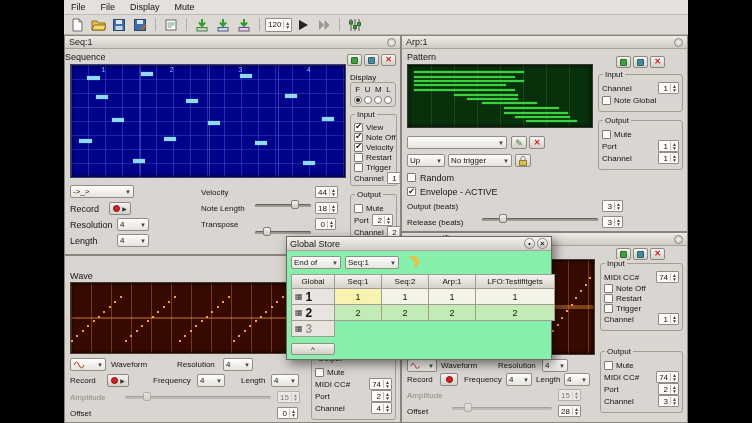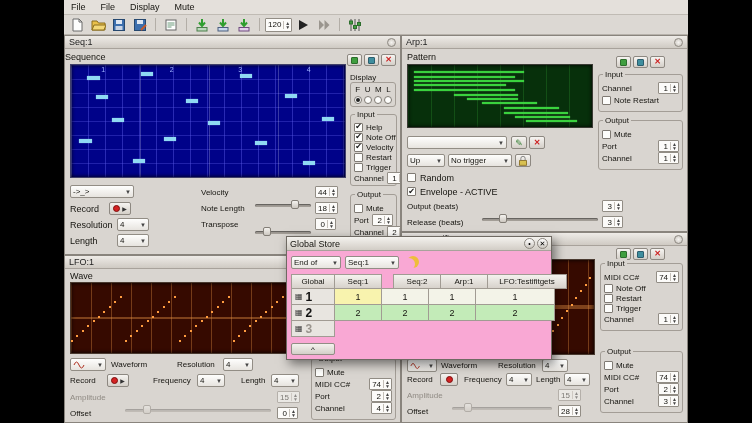--- a/index.html
+++ b/index.html
@@ -50,21 +50,21 @@
 .recdot{width:7px;height:7px;border-radius:50%;background:#d42222;border:1px solid #7d0f0f}
 .recarr{font-size:6px;color:#333}
 .sbtn{width:16px;height:13px;border:1px solid #8d8881;border-radius:2px;background:linear-gradient(#f6f4f1,#d4cfc8);display:inline-flex;align-items:center;justify-content:center;padding:0;font-size:9px}
 .seq-display{background:#000289;border:1px solid #40406a;box-shadow:inset 0 0 4px #000;background-image:repeating-linear-gradient(to right,rgba(255,255,255,.22) 0 1px,transparent 1px 69px),repeating-linear-gradient(to right,rgba(90,90,230,.45) 0 1px,transparent 1px 17px),repeating-linear-gradient(to bottom,rgba(80,80,220,.4) 0 1px,transparent 1px 14px)}
 .seqnote{position:absolute;height:4px;background:#8fd9f3;box-shadow:0 0 1px #bfeaf8}
 .beatnum{position:absolute;top:1px;font-size:7px;color:#9fb4ff}
 .arp-display{background:#07300b;border:1px solid #3a3a34;box-shadow:inset 0 0 4px #000;background-image:repeating-linear-gradient(to right,rgba(60,190,60,.22) 0 1px,transparent 1px 23px)}
 .arpline{position:absolute;height:2px;background:#3ad23e;box-shadow:0 0 1px #7df07f}
 .lfo-display{background:#360a00;border:1px solid #4a3a30;box-shadow:inset 0 0 4px #000;background-image:linear-gradient(transparent 48%,rgba(235,150,70,.4) 48% 52%,transparent 52%),repeating-linear-gradient(to right,rgba(235,150,70,.35) 0 1px,transparent 1px 20px)}
 .wavedot{position:absolute;width:2px;height:2px;background:#ff9c40}
-.dialog{position:absolute;left:222px;top:236px;width:266px;height:124px;background:#f9a8d4;border:1px solid #6f6a63;box-shadow:3px 4px 10px rgba(0,0,0,.5);z-index:50}
+.dialog{position:absolute;left:222px;top:236px;width:266px;height:124px;background:#86efac;border:1px solid #6f6a63;box-shadow:3px 4px 10px rgba(0,0,0,.5);z-index:50}
 .dtitle{height:14px;background:linear-gradient(#f4f2ee,#d2cdc6);border-bottom:1px solid #a8a29b;display:flex;align-items:center;justify-content:space-between;padding:0 3px;font-size:9px}
 .dbtns{display:flex;gap:2px}
 .dbtn{width:11px;height:11px;border-radius:50%;border:1px solid #8a857e;background:linear-gradient(#fff,#ccc7c0);font-size:7px;line-height:9px;text-align:center;padding:0}
 .moon{width:12px;height:12px;border-radius:50%;box-shadow:inset -4px 2px 0 0 #eebe3a;display:inline-block}
 .gsrow{display:flex}
 .gshead{height:15px;background:linear-gradient(#f4f2ee,#d7d2cb);border:1px solid #a19b93;margin-right:-1px;font-size:8px;display:flex;align-items:center;justify-content:center;white-space:nowrap;overflow:hidden}
 .gsleft{height:17px;border:1px solid #a19b93;display:flex;align-items:center;gap:3px;padding:0 3px;background:#e8e5e0;margin-top:-1px;margin-right:-1px}
 .sticon{font-size:8px;color:#333}
 .stnum{font-size:12px;font-weight:bold;color:#111}
 .gsleft.dis .stnum{color:#9a958e}
@@ -223,21 +223,21 @@
           <span class="rad"></span>
           <span class="rad"></span>
         </div>
       </div>
 
       <div class="gb" style="left:285px;top:78px;width:47px;height:72px">
         <span class="gbt">Input</span>
         <div>
             <div class="checkrow">
               <span class="cb checked"></span>
-              <span class="lbl sm">Help</span>
+              <span class="lbl sm">View</span>
             </div>
             <div class="checkrow">
               <span class="cb checked"></span>
               <span class="lbl sm">Note Off</span>
             </div>
             <div class="checkrow">
               <span class="cb checked"></span>
               <span class="lbl sm">Velocity</span>
             </div>
             <div class="checkrow">
@@ -385,21 +385,21 @@
           <span class="spin sp">
               <span class="sval">1</span>
               <span class="sarr">
                 <span>▲</span>
                 <span>▼</span>
               </span>
             </span>
         </div>
         <div class="gbrow">
           <span class="cb"></span>
-          <span class="lbl sm">Note Restart</span>
+          <span class="lbl sm">Note Global</span>
         </div>
       </div>
 
       <div class="gb" style="left:196px;top:84px;width:85px;height:50px">
         <span class="gbt">Output</span>
         <div class="gbrow">
           <span class="cb"></span>
           <span class="lbl sm">Mute</span>
         </div>
         <div class="gbrow">
@@ -472,24 +472,20 @@
       <span class="spin abs" style="left:200px;top:180px">
           <span class="sval">3</span>
           <span class="sarr">
             <span>▲</span>
             <span>▼</span>
           </span>
         </span>
     </div>
 
     <div class="panel" style="left:0;top:220px;width:337px;height:168px">
-      <div class="ptitle">
-        <span>LFO:1</span>
-        <span class="pcircle"></span>
-      </div>
       <span class="seclab abs" style="left:5px;top:15px">Wave</span>
       <div class="modbtns abs" style="left:282px;top:13px">
         <button class="mbtn">
             <span class="sq green"></span>
           </button>
         <button class="mbtn">
             <span class="sq teal"></span>
           </button>
         <button class="mbtn">
             <span class="xglyph">✕</span>
@@ -851,21 +847,21 @@
     </div>
     <div class="combo abs" style="left:58px;top:19px;width:54px">
       <span>Seq:1</span>
         <span class="carr">▼</span>
     </div>
     <span class="moon abs" style="left:120px;top:19px"></span>
     <div class="abs" style="left:4px;top:37px">
         <div class="gsrow">
           <div class="gshead" style="width: 44px;">Global</div>
           <div class="gshead" style="width: 48px;">Seq:1</div>
-          <div class="gshead" style="width: 48px; margin-left: 12px;">Seq:2</div>
+          <div class="gshead" style="width: 48px;">Seq:2</div>
           <div class="gshead" style="width: 48px;">Arp:1</div>
           <div class="gshead" style="width: 80px;">LFO:Testifitgets</div>
         </div>
         <div class="gsrow">
           <div class="gsleft" style="width: 44px;">
             <span class="sticon">▦</span>
             <span class="stnum">1</span>
           </div>
           <div class="gscell" style="width: 48px; background: rgb(248, 243, 174);">1</div>
           <div class="gscell" style="width: 48px; background: rgb(243, 243, 232);">1</div>

